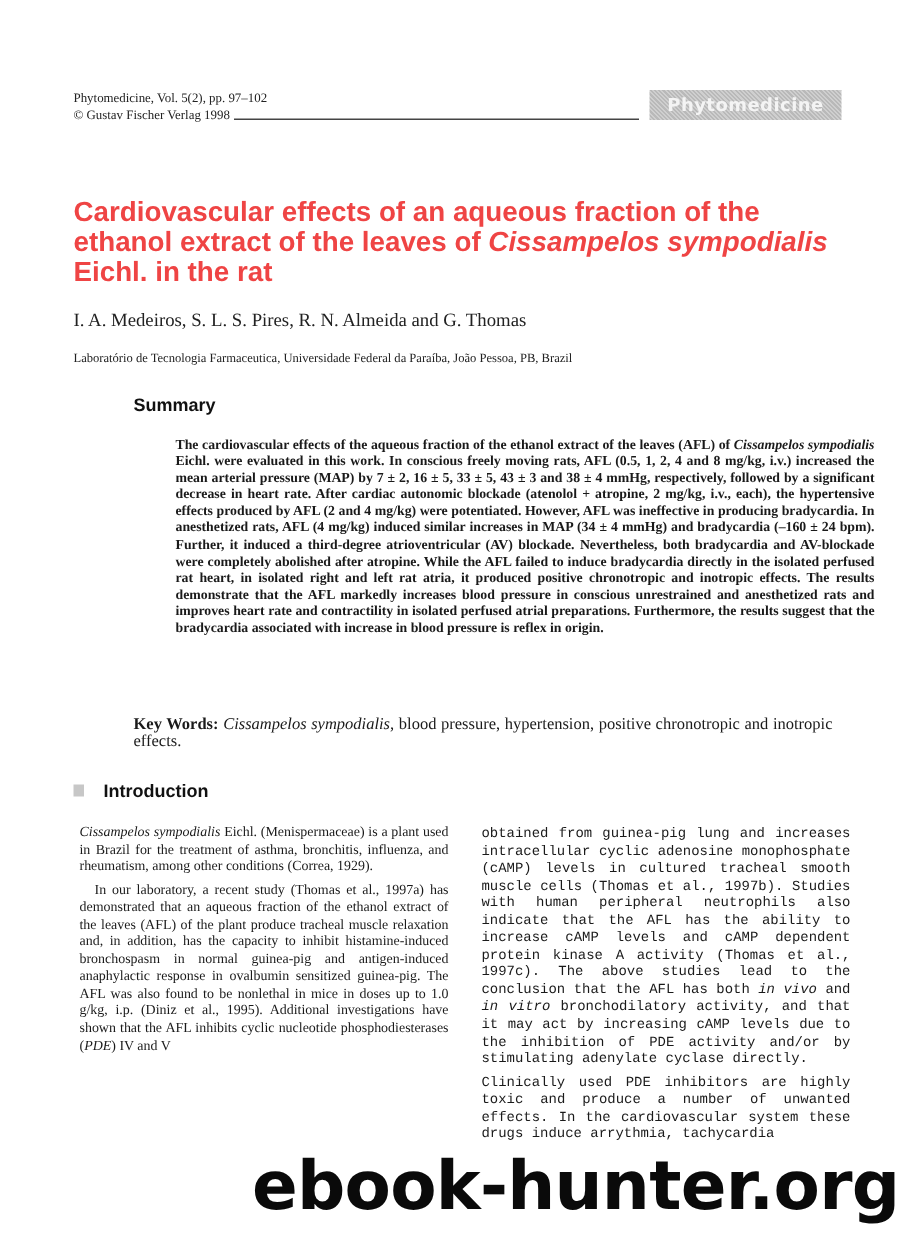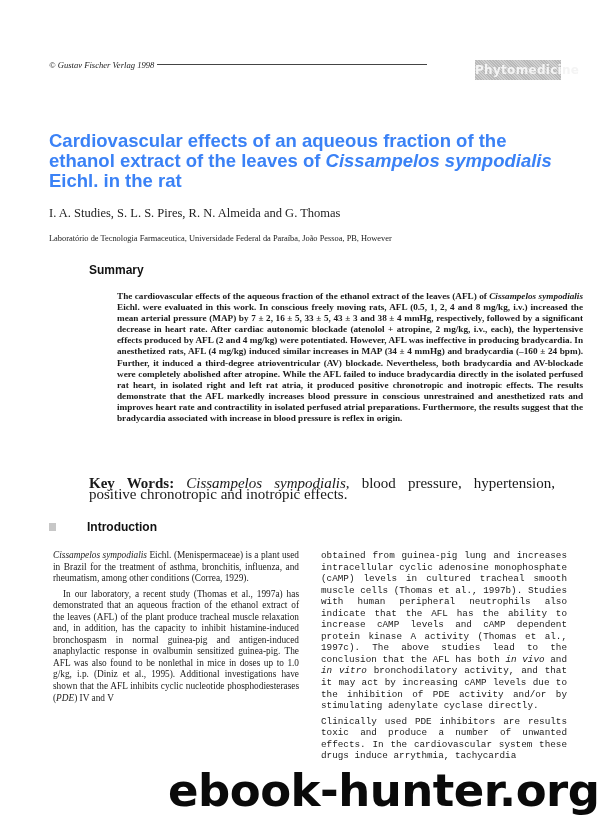--- a/index.html
+++ b/index.html
@@ -1,91 +1,92 @@
 <!DOCTYPE html>
 <html><head>
 <meta charset="utf-8">
 <style>
   * { margin: 0; padding: 0; box-sizing: border-box; }
   html, body { width: 600px; height: 825px; background: #ffffff; overflow: hidden; }
   body { position: relative; color: #1a1a1a; font-family: "Liberation Serif", serif; }
 
   .journal-header { position: absolute; left: 49px; top: 60px; width: 520px; height: 30px; }
   .journal-line1, .journal-line2 { font-size: 8.6px; line-height: 11px; color: #222; white-space: nowrap; }
-  .journal-line2 { display: flex; align-items: center; font-style: italic; }
+  .journal-line2 { display: flex; align-items: flex-end; }
   .journal-rule { display: inline-block; width: 270px; border-bottom: 0.8px solid #444; margin-left: 3px; margin-bottom: 2px; }
-  .journal-logo { position: absolute; right: 8px; top: 0px; width: 86px; height: 20px;
+  .journal-logo { position: absolute; right: 8px; top: 0px; width: 128px; height: 20px;
     background: repeating-linear-gradient(45deg, #b9b9b9 0 1px, #cfcfcf 1px 2px);
     color: #f4f4f4; font-family: "DejaVu Sans", sans-serif; font-weight: bold; font-size: 12px;
     line-height: 20px; text-align: center; letter-spacing: 0.3px; }
 
   .title { position: absolute; left: 49px; top: 131px; width: 520px;
-    font-family: "Liberation Sans", sans-serif; font-weight: bold; font-size: 18.5px; line-height: 20px; color: #3b82f6; }
+    font-family: "Liberation Sans", sans-serif; font-weight: bold; font-size: 18.5px; line-height: 20px; color: #ef4444; }
   .title i { font-style: italic; }
 
   .authors { position: absolute; left: 49px; top: 206px; font-size: 12.5px; color: #222; white-space: nowrap; }
   .affiliation { position: absolute; left: 49px; top: 234px; font-size: 8.4px; color: #222; white-space: nowrap; }
 
   .summary-heading { position: absolute; left: 89px; top: 263px;
     font-family: "Liberation Sans", sans-serif; font-weight: bold; font-size: 12px; color: #111; }
   .summary-body { position: absolute; left: 89px; top: 291px; width: 466px;
     font-weight: bold; font-size: 9.2px; line-height: 11.1px; text-align: justify; color: #1a1a1a;
     hyphens: manual; margin-left: 28px; }
   .summary-body i { font-style: italic; }
 
   .keywords { position: absolute; left: 89px; top: 478px; width: 466px;
-    font-size: 15px; line-height: 11.1px; text-align: justify; color: #1a1a1a; }
+    font-size: 11px; line-height: 11.1px; text-align: justify; color: #1a1a1a; }
   .keywords b { font-weight: bold; }
   .keywords i { font-style: italic; }
 
-  .intro-heading { position: absolute; left: 49px; top: 520px; display: flex; align-items: center; gap: 18px; }
+  .intro-heading { position: absolute; left: 49px; top: 520px; display: flex; align-items: center; }
   .intro-square { width: 7px; height: 8px; background: #c7c7c7; margin-right: 13px; }
   .intro-label { font-family: "Liberation Sans", sans-serif; font-weight: bold; font-size: 12px; color: #111; }
 
   .col { position: absolute; top: 546px; width: 254px; font-size: 9.3px; line-height: 11.55px;
     text-align: justify; color: #1a1a1a; }
   .col-left { left: 49px; }
   .col-right { left: 317px; font-family: Liberation Mono, monospace; }
   .col p { margin: 4px; }
   .col p.indent { text-indent: 10px; }
   .col i { font-style: italic; }
 
   .watermark { position: absolute; left: 128px; top: 766px;
     font-family: "DejaVu Sans", sans-serif; font-weight: bold; font-size: 45px; line-height: 50px;
     color: #0a0a0a; letter-spacing: -0.5px; white-space: nowrap; margin-left: 40px; }
 </style>
 </head>
 <body>
 
 <div class="journal-header">
+  <div class="journal-line1">Phytomedicine, Vol. 5(2), pp. 97–102</div>
   <div class="journal-line2">
     <span>© Gustav Fischer Verlag 1998</span>
     <span class="journal-rule"></span>
   </div>
   <div class="journal-logo">Phytomedicine</div>
 </div>
 
 <h1 class="title"><span>Cardiovascular effects of an aqueous fraction of the ethanol extract of the leaves of </span><i>Cissampelos sympodialis</i><span> Eichl. in the rat</span></h1>
 
-<div class="authors">I. A. Studies, S. L. S. Pires, R. N. Almeida and G. Thomas</div>
-<div class="affiliation">Laboratório de Tecnologia Farmaceutica, Universidade Federal da Paraíba, João Pessoa, PB, However</div>
+<div class="authors">I. A. Medeiros, S. L. S. Pires, R. N. Almeida and G. Thomas</div>
+<div class="affiliation">Laboratório de Tecnologia Farmaceutica, Universidade Federal da Paraíba, João Pessoa, PB, Brazil</div>
 
 <h2 class="summary-heading">Summary</h2>
 <div class="summary-body"><span>The cardiovascular effects of the aqueous fraction of the ethanol extract of the leaves (AFL) of </span><i>Cissampelos sympodialis</i><span> Eichl. were evaluated in this work. In conscious freely moving rats, AFL (0.5, 1, 2, 4 and 8 mg/kg, i.v.) increased the mean arterial pressure (MAP) by 7 ± 2, 16 ± 5, 33 ± 5, 43 ± 3 and 38 ± 4 mmHg, respectively, followed by a significant decrease in heart rate. After cardiac autonomic blockade (atenolol + atropine, 2 mg/kg, i.v., each), the hypertensive effects produced by AFL (2 and 4 mg/kg) were potentiated. However, AFL was ineffective in producing bradycardia. In anesthetized rats, AFL (4 mg/kg) induced similar increases in MAP (34 ± 4 mmHg) and bradycardia (–160 ± 24 bpm). Further, it induced a third-degree atrioventricular (AV) blockade. Nevertheless, both bradycardia and AV-blockade were completely abolished after atropine. While the AFL failed to induce bradycardia directly in the isolated perfused rat heart, in isolated right and left rat atria, it produced positive chronotropic and inotropic effects. The results demonstrate that the AFL markedly increases blood pressure in conscious unrestrained and anesthetized rats and improves heart rate and contractility in isolated perfused atrial preparations. Furthermore, the results suggest that the bradycardia associated with increase in blood pressure is reflex in origin.</span></div>
 
 <div class="keywords"><b>Key Words:</b> <i>Cissampelos sympodialis,</i><span> blood pressure, hypertension, positive chronotropic and inotropic effects.</span></div>
 
 <div class="intro-heading">
   <span class="intro-square"></span>
   <span class="intro-label">Introduction</span>
 </div>
 
 <div class="col col-left">
   <p><i>Cissampelos sympodialis</i><span> Eichl. (Menispermaceae) is a plant used in Brazil for the treatment of asthma, bronchitis, influenza, and rheumatism, among other conditions (Correa, 1929).</span></p>
   <p class="indent"><span>In our laboratory, a recent study (Thomas et al., 1997a) has demonstrated that an aqueous fraction of the ethanol extract of the leaves (AFL) of the plant produce tracheal muscle relaxation and, in addition, has the capacity to inhibit histamine-induced bronchospasm in normal guinea-pig and antigen-induced anaphylactic response in ovalbumin sensitized guinea-pig. The AFL was also found to be nonlethal in mice in doses up to 1.0 g/kg, i.p. (Diniz et al., 1995). Additional investigations have shown that the AFL inhibits cyclic nucleotide phosphodiesterases (</span><i>PDE</i><span>) IV and V</span></p>
 </div>
 
 <div class="col col-right">
   <p><span>obtained from guinea-pig lung and increases intracellular cyclic adenosine monophosphate (cAMP) levels in cultured tracheal smooth muscle cells (Thomas et al., 1997b). Studies with human peripheral neutrophils also indicate that the AFL has the ability to increase cAMP levels and cAMP dependent protein kinase A activity (Thomas et al., 1997c). The above studies lead to the conclusion that the AFL has both </span><i>in vivo</i><span> and </span><i>in vitro</i><span> bronchodilatory activity, and that it may act by increasing cAMP levels due to the inhibition of PDE activity and/or by stimulating adenylate cyclase directly.</span></p>
-  <p><span>Clinically used PDE inhibitors are results toxic and produce a number of unwanted effects. In the cardiovascular system these drugs induce arrythmia, tachycardia</span></p>
+  <p><span>Clinically used PDE inhibitors are highly toxic and produce a number of unwanted effects. In the cardiovascular system these drugs induce arrythmia, tachycardia</span></p>
 </div>
 
 <div class="watermark">ebook-hunter.org</div>
 
 </body></html>

